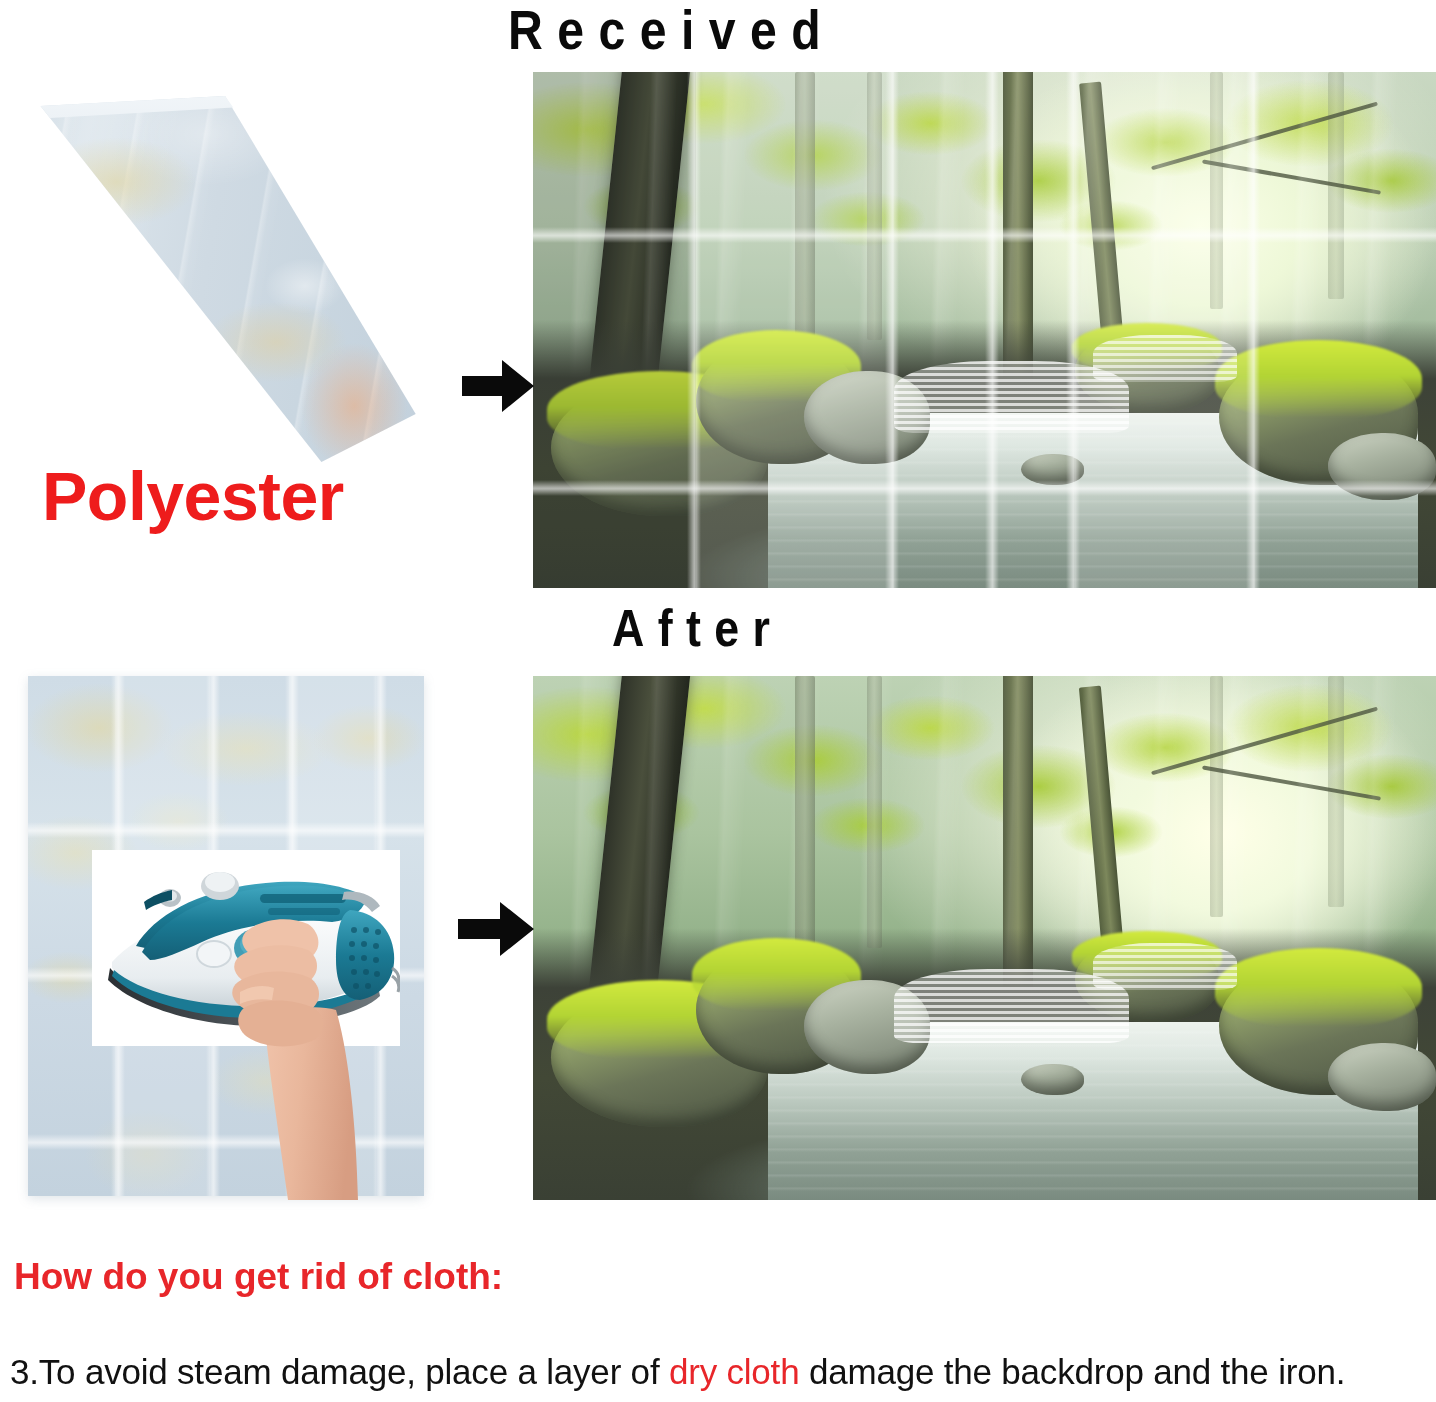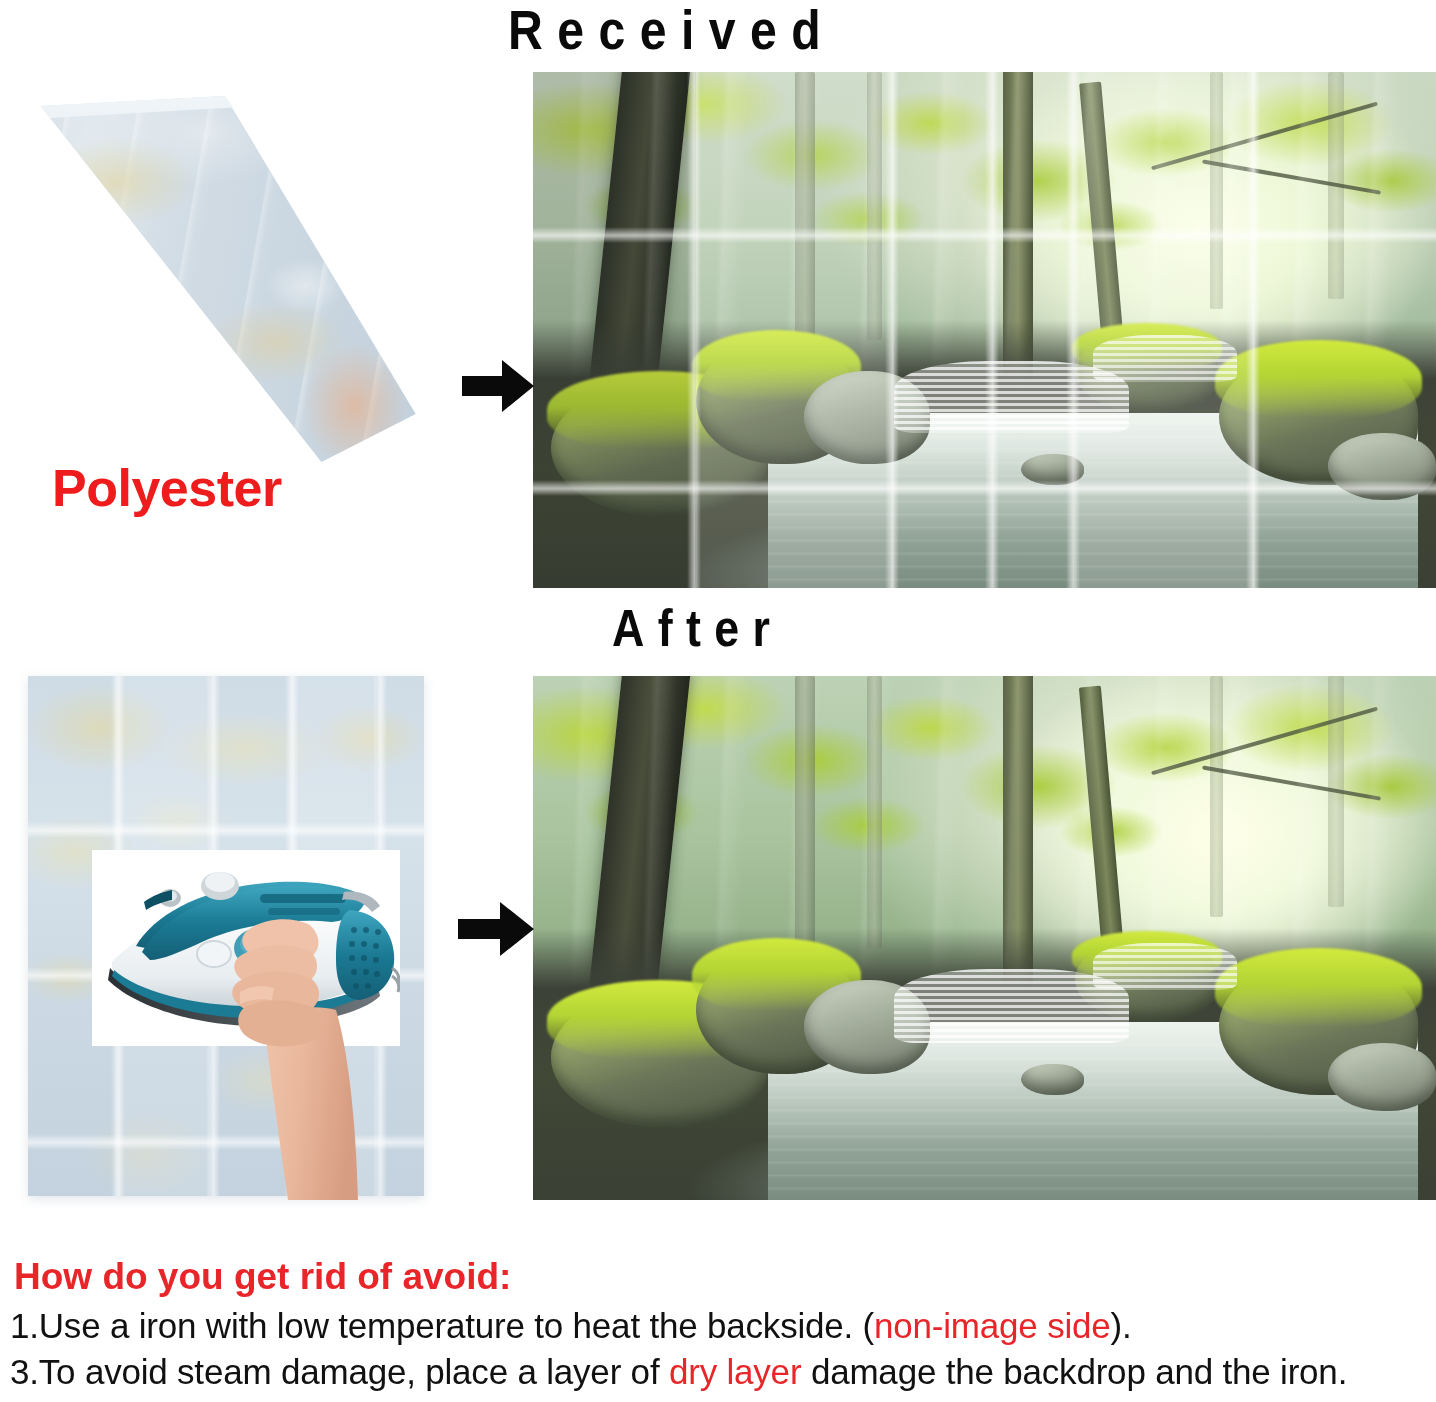--- a/index.html
+++ b/index.html
@@ -21,22 +21,22 @@
     white-space:nowrap;
     transform:scaleX(0.86);
     transform-origin:left center;
     line-height:1;
   }
   #title-received{left:508px;top:2px;font-size:56px;}
   #title-after{left:612px;top:602px;font-size:52px;}
 
   
   #polyester-label{
-    position:absolute;left:52px;top:462px;
-    font-size:52px;font-weight:700;color:#ee1c1c;
+    position:absolute;left:42px;top:462px;
+    font-size:68px;font-weight:700;color:#ee1c1c;
     letter-spacing:-0.5px;line-height:1;white-space:nowrap;
     z-index:40;
   }
 
   
   .arrow{position:absolute;z-index:30;}
   #arrow-top{left:462px;top:358px;width:72px;height:56px;}
   #arrow-bottom{left:458px;top:900px;width:76px;height:58px;}
   .arrow svg{display:block;width:100%;height:100%;}
 
@@ -447,23 +447,20 @@
     <div class="rock grey" style="left:30%;top:58%;width:14%;height:18%;"></div>
     <div class="rock moss" style="left:60%;top:50%;width:16%;height:16%;"></div>
     <div class="rock moss" style="left:76%;top:54%;width:22%;height:26%;"></div>
     <div class="rock grey" style="left:88%;top:70%;width:12%;height:13%;"></div>
     <div class="rock grey" style="left:54%;top:74%;width:7%;height:6%;"></div>
     <div class="falls"></div>
     <div class="falls2"></div>
 
   </div>
 
-  <div id="care-heading">How do you get rid of avoid:</div>
-
-  <div class="care-line" id="care-line-1">
-    <span>1.Use a iron with low temperature to heat the backside. (</span><span class="hl">non-image side</span><span>).</span>
-  </div>
+  <div id="care-heading">How do you get rid of cloth:</div>
+
 
   <div class="care-line" id="care-line-2">
-    <span>3.To avoid steam damage, place a layer of </span><span class="hl">dry layer</span><span> damage the backdrop and the iron.</span>
+    <span>3.To avoid steam damage, place a layer of </span><span class="hl">dry cloth</span><span> damage the backdrop and the iron.</span>
   </div>
 
 </div>
 
 </body></html>

